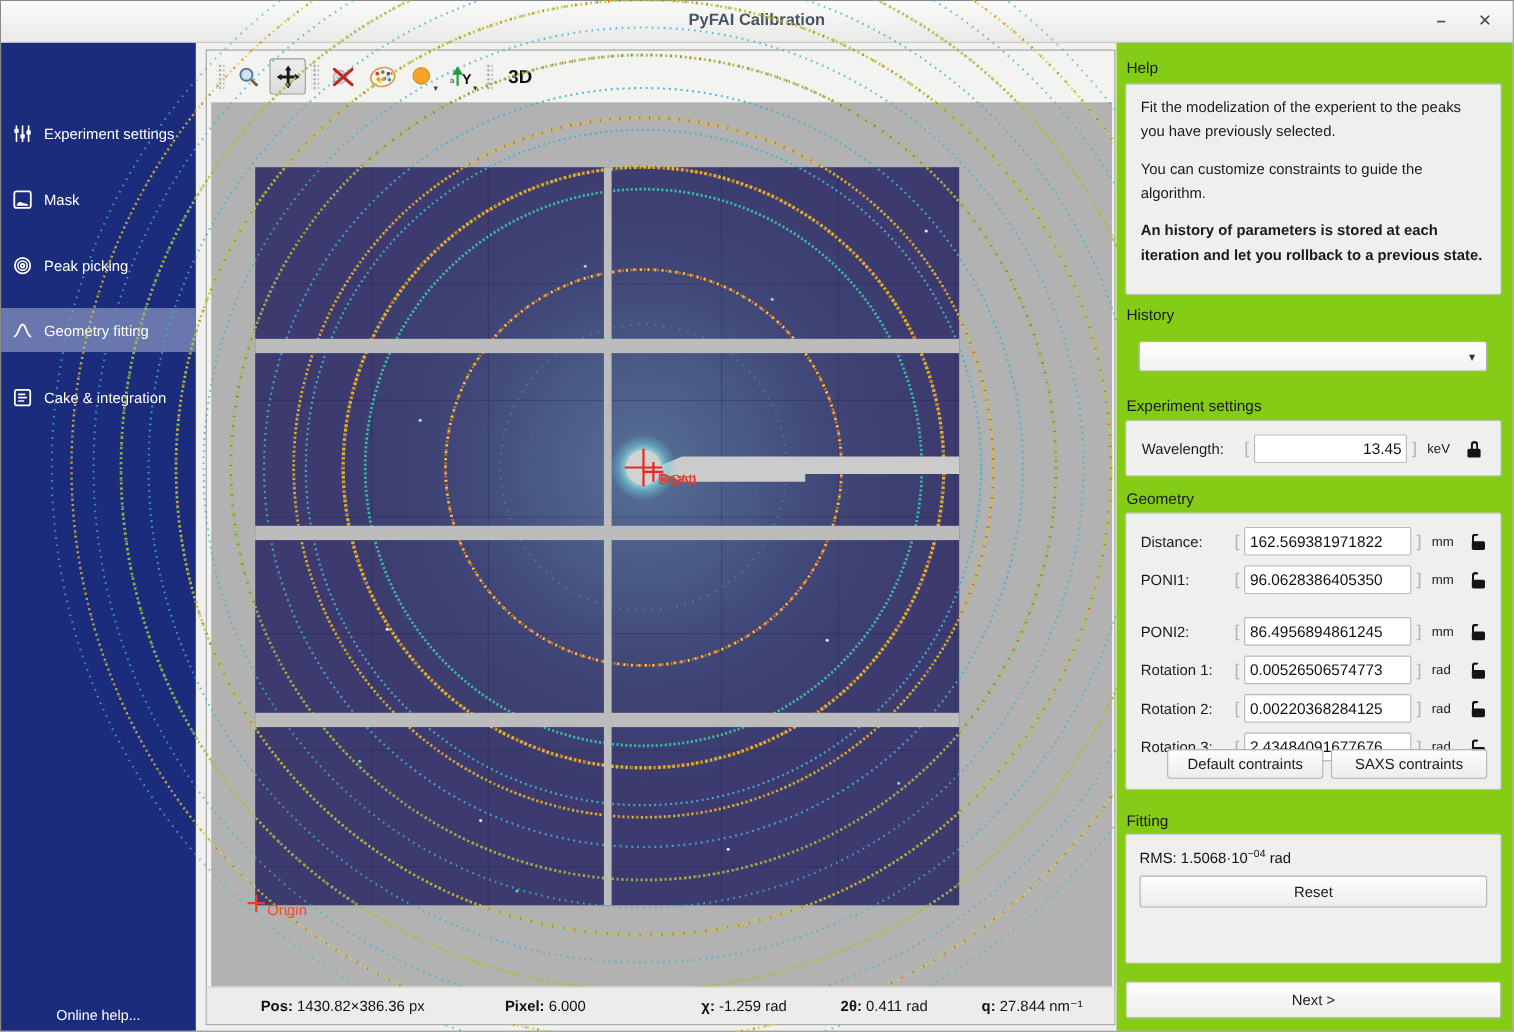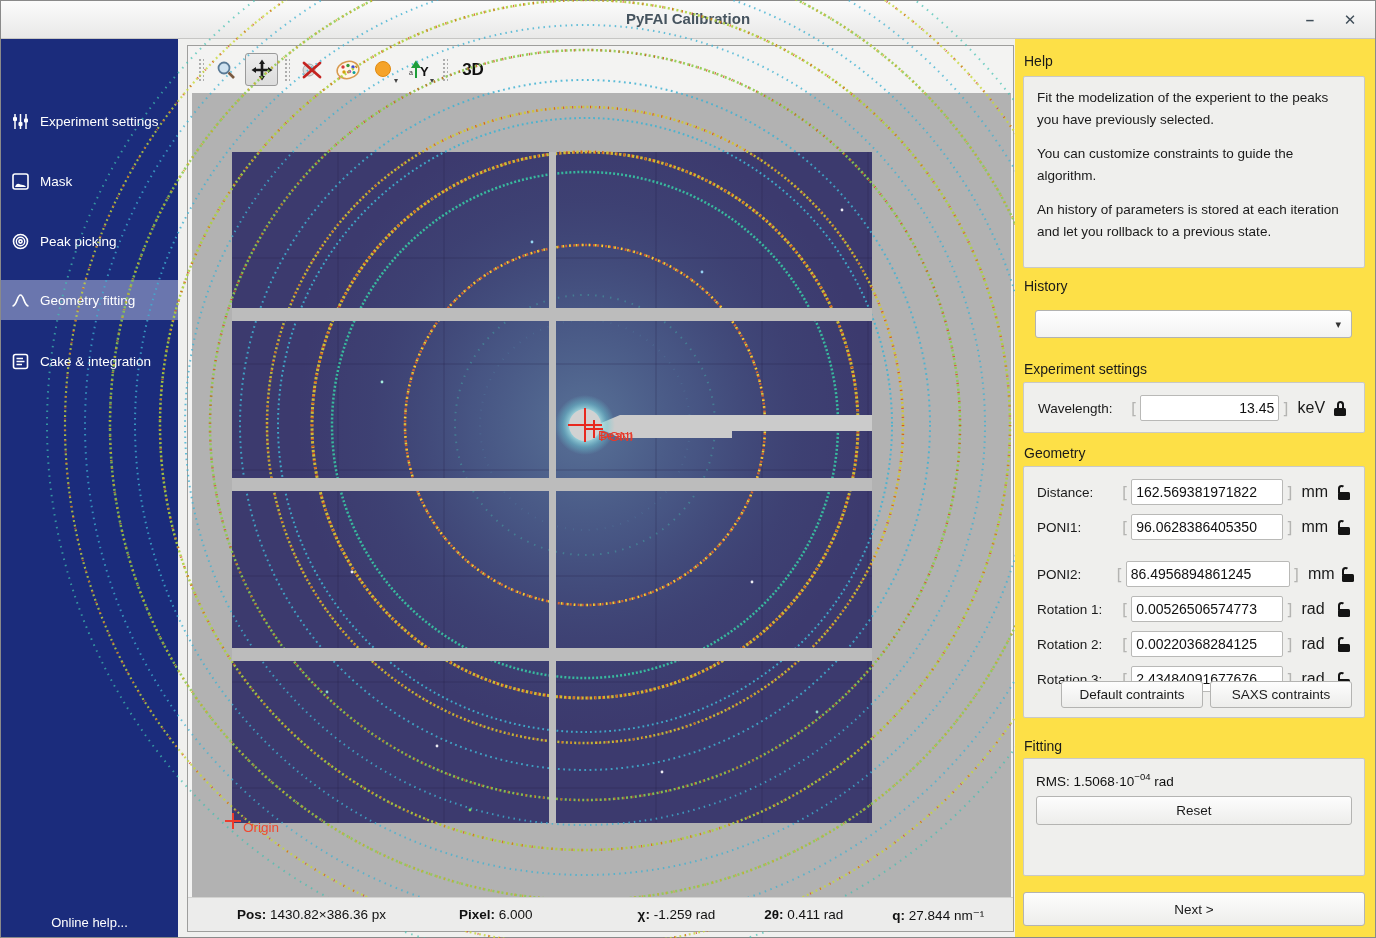--- a/index.html
+++ b/index.html
@@ -35,34 +35,34 @@
   .canvas { position:absolute; left:4px; top:47px; width:819px; height:804px; background:#b2b2b2; }
   .detsvg { position:absolute; left:40px; top:59px; overflow:visible; }
 
   .pstatus { position:absolute; left:0; right:0; bottom:0; height:34px; background:#ececeb; border-top:1px solid #d2d2d0; display:flex; align-items:center; font-size:13.5px; color:#111; padding-left:8px; }
   .pstatus b { font-weight:bold;padding-left:41px; }
   .pstatus .seg { margin-right:8px; }
   .sep24 { display:inline-block; width:24px; }
   .sep56 { display:inline-block; width:56px; }
 
   
-  .rpanel { position:absolute; right:0; top:0; width:360px; height:100%; background:#fde047; }
+  .rpanel { position:absolute; right:0; top:0; width:360px; height:100%; background:#84cc16; }
   .rlabel { position:absolute; left:9px; font-size:14px; color:#1a1a1a; }
   .rbox { position:absolute; left:8px; width:342px; background:#efefed; border:1px solid #c9c9c7; border-radius:2px; }
   .help-box { padding:10px 13px; font-size:13.5px; color:#1a1a1a; line-height:1.6; }
   .help-box p { margin-bottom:13px; }
-  .help-box p:last-child { margin-bottom:0; }
+  .help-box p:last-child { margin-bottom:0;font-weight:bold; }
   .combo { position:absolute; left:20px; width:317px; height:28px; background:linear-gradient(#ffffff,#f2f2f2); border:1px solid #b3b3b1; border-radius:3px; }
   .combo .caret { position:absolute; right:10px; top:7px; font-size:11px; color:#333; }
 
   .fieldrow { display:flex; align-items:center; height:28px; }
   .fieldrow .flabel { font-size:13.5px; color:#1a1a1a; white-space:nowrap; }
   .bracket { color:#b4b4b2; font-size:16px; padding:0 3px; font-family:"DejaVu Sans",sans-serif; }
   .fieldrow input { height:26px; border:1px solid #b9b9b7; border-radius:2px; background:#fff; font-family:"Liberation Sans","DejaVu Sans",sans-serif; font-size:14px; color:#111; padding:0 4px; outline:none; }
-  .funit { font-size:16px; color:#1a1a1a; margin-left:6px; width:30px; }
+  .funit { font-size:12px; color:#1a1a1a; margin-left:6px; width:30px; }
   .lock { display:inline-block; position:relative; width:13px; height:15px; margin-left:6px; }
   .lock i { position:absolute; left:0.5px; bottom:0; width:12px; height:8px; background:#141414; border-radius:1.5px; }
   .lock b { position:absolute; top:0; left:3px; width:7px; height:8px; border:2px solid #141414; border-bottom:none; border-radius:4px 4px 0 0; }
   .lock.open b { left:0px; border-right-color:transparent; }
 
   .btn { border:1px solid #b4b4b2; border-radius:3px; background:linear-gradient(#fdfdfd,#ededeb); font-family:"Liberation Sans","DejaVu Sans",sans-serif; font-size:13.5px; color:#1a1a1a; cursor:default; }
   .geo-btns { position:absolute; left:24px; right:12px; display:flex; gap:7px;margin-left:13px; }
   .geo-btns .btn { flex:1; height:27px; }
   .rms { position:absolute; left:12px; top:12px; font-size:13.5px; color:#111; }
   .rms sup { font-size:9.5px; }
@@ -347,21 +347,21 @@
           <span class="bracket">]</span>
           <span class="funit">mm</span>
           <span class="lock open">
               <b></b>
               <i></i>
             </span>
         </div>
         <div class="fieldrow" style="margin-bottom:7px">
           <span class="flabel" style="width:82px">PONI2:</span>
           <span class="bracket">[</span>
-          <input style="width: 164px;" value="86.4956894861245">
+          <input style="width: 152px;" value="86.4956894861245">
           <span class="bracket">]</span>
           <span class="funit">mm</span>
           <span class="lock open">
               <b></b>
               <i></i>
             </span>
         </div>
         <div class="fieldrow" style="margin-bottom:7px">
           <span class="flabel" style="width:82px">Rotation 1:</span>
           <span class="bracket">[</span>

